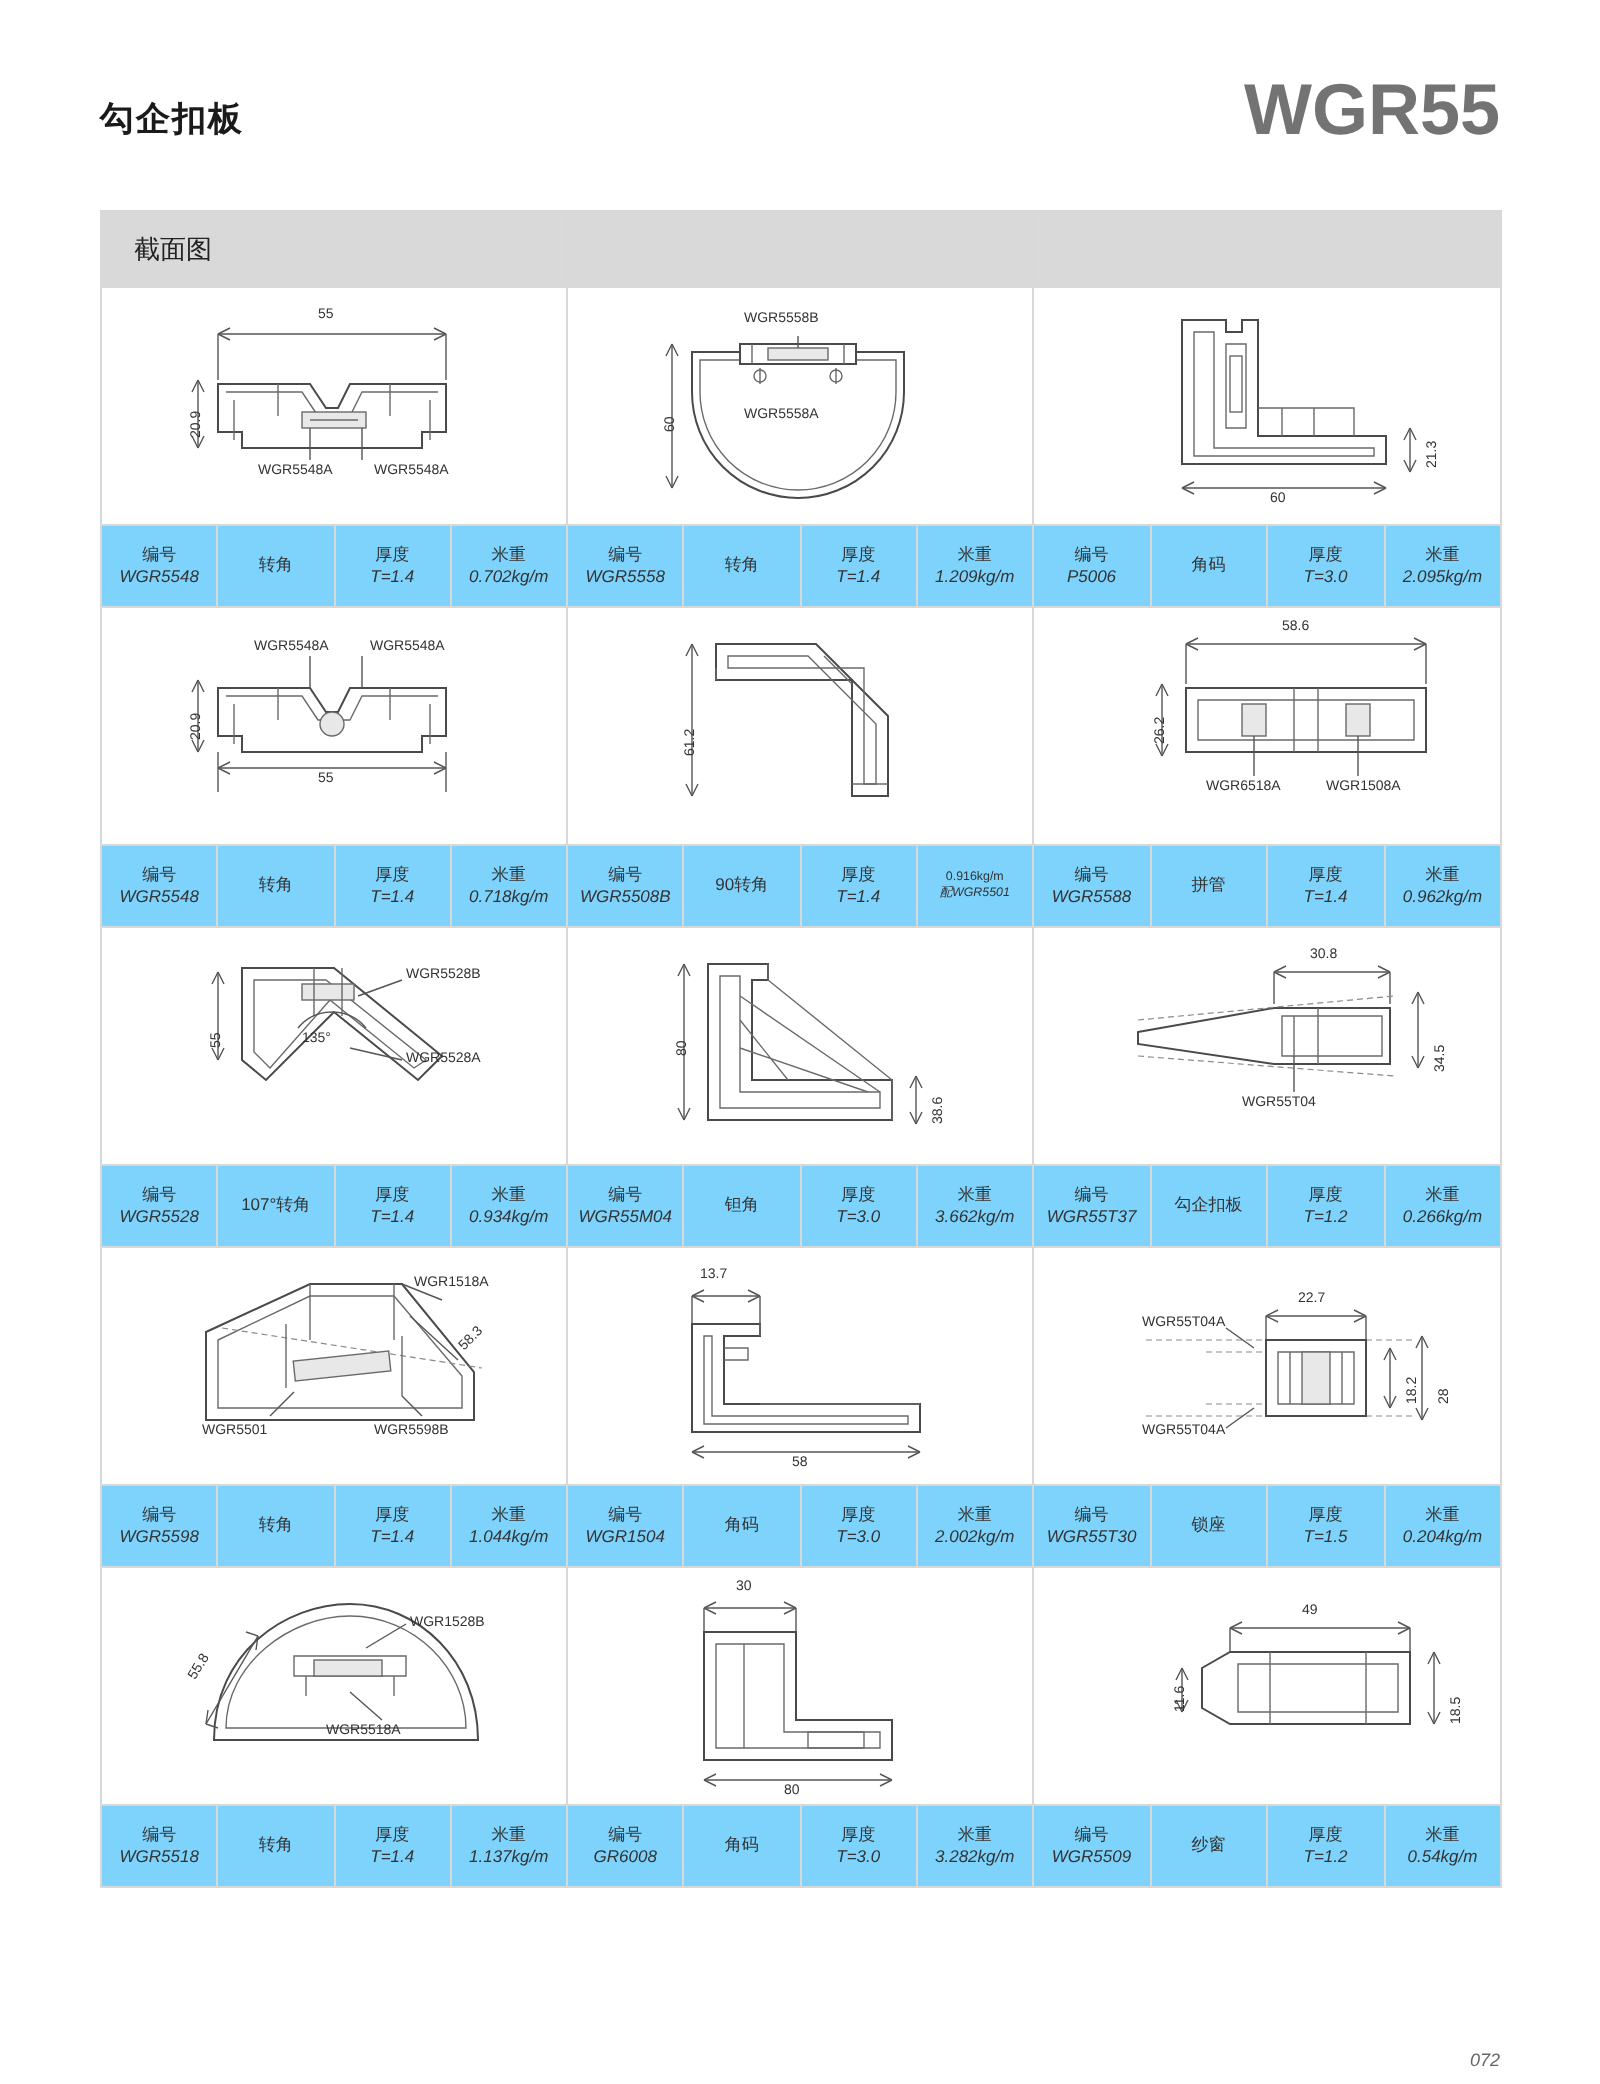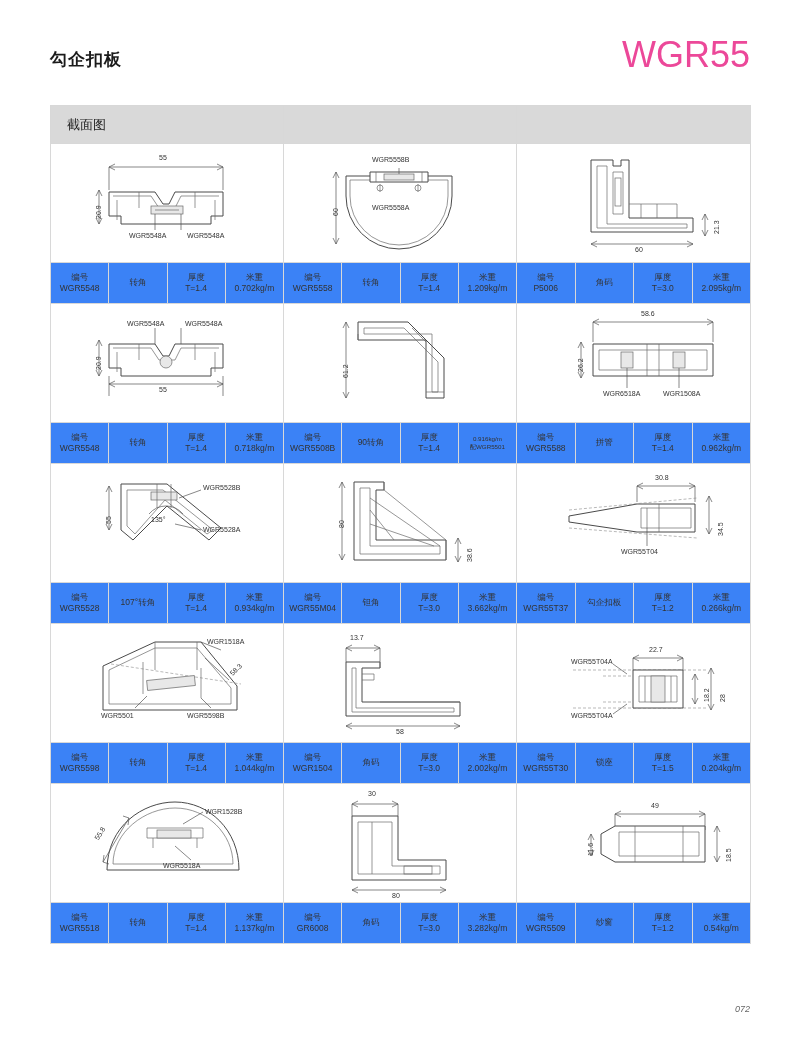--- a/index.html
+++ b/index.html
@@ -25,22 +25,22 @@
     left: 50px; top: 8px;
     font-size: 17px;
     font-weight: bold;
     color: #1a1a1a;
     letter-spacing: 1px;
   }
   .header-code {
     position: absolute;
     right: 50px; top: -6px;
     font-size: 36px;
-    font-weight: normal;
-    color: #ec4899;
+    font-weight: bold;
+    color: #737373;
     letter-spacing: 0px;
   }
   
   .table-wrap {
     position: absolute;
     left: 50px; top: 105px;
     width: 700px;
   }
   table.grid {
     border-collapse: collapse;
@@ -66,21 +66,21 @@
     height: 118px;
     position: relative;
     background: #fff;
   }
   .fig-inner {
     position: relative;
     width: 100%;
     height: 118px;
   }
   .spec-row td {
-    background: #3b82f6;
+    background: #7dd3fc;
     height: 40px;
   }
   .spec-block {
     display: flex;
     width: 100%;
     height: 40px;
   }
   .spec-block .sc {
     flex: 1 1 0;
     border-right: 1px solid #d8d8d8;
@@ -89,21 +89,21 @@
     align-items: center;
     justify-content: center;
     font-size: 8.5px;
     color: #333;
     line-height: 1.35;
     text-align: center;
     padding: 0 1px;
   }
   .spec-block .sc:last-child { border-right: none; }
   .spec-block .sc .l1 { display: block; }
-  .spec-block .sc .l2 { display: block; }
+  .spec-block .sc .l2 { display: block; font-style: italic; }
   .spec-block .sc.single { justify-content: center; }
   .sc .tiny { font-size: 6.2px; line-height: 1.25; }
   
   .lbl {
     position: absolute;
     font-size: 7px;
     color: #333;
     white-space: nowrap;
     font-family: "Liberation Sans", sans-serif;
   }
@@ -113,21 +113,21 @@
   }
   svg { display: block; }
   .prof { fill: #ffffff; stroke: #4a4a4a; stroke-width: 1; }
   .prof-thin { fill: none; stroke: #6a6a6a; stroke-width: 0.7; }
   .hatch { fill: #e8e8e8; stroke: #6a6a6a; stroke-width: 0.7; }
   .dash { stroke: #8a8a8a; stroke-width: 0.6; stroke-dasharray: 3 2; fill: none; }
   .dimstroke { stroke: #555; stroke-width: 0.7; fill: none; }
   
   .footer-page {
     position: absolute;
-    right: 50px; bottom: 28px;
+    right: 50px; bottom: 7px;
     font-size: 9px;
     color: #666;
     font-style: italic;
   }
 </style>
 </head>
 <body>
 
 <div class="page">
 

